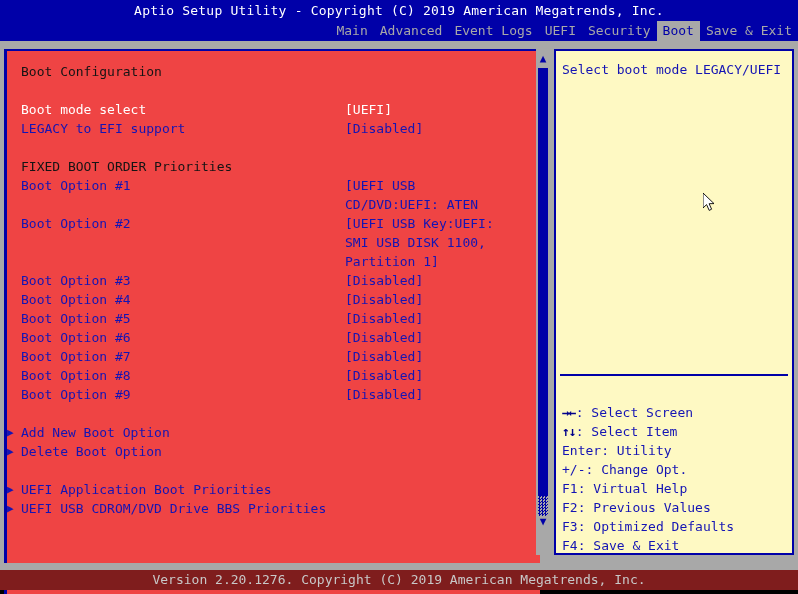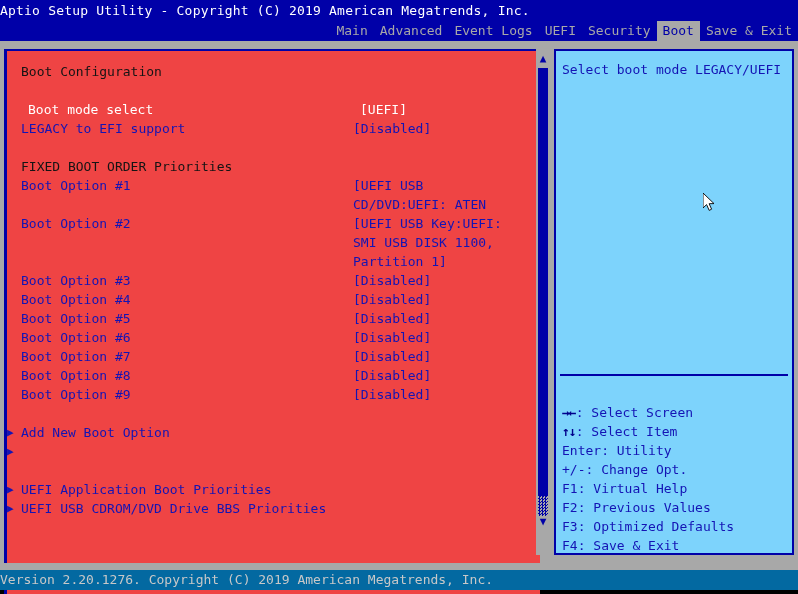--- a/index.html
+++ b/index.html
@@ -20,20 +20,21 @@
     -webkit-font-smoothing: none;
   }
 
   
   #title-bar {
     position: absolute;
     left: 0; top: 0;
     width: 798px; height: 21px;
     background: #0000A8;
     color: #FFFFFF;
+    text-align: center;
     line-height: 21px;
     letter-spacing: 0.2px;
     white-space: pre;
   }
 
   
   #menu-bar {
     position: absolute;
     left: 0; top: 21px;
     width: 798px; height: 20px;
@@ -104,25 +105,25 @@
     height: 19px;
     line-height: 19px;
     white-space: pre;
   }
   .row .label {
     position: absolute;
     left: 0; top: 0;
   }
   .row .value {
     position: absolute;
-    left: 332px; top: 0;
+    left: 324px; top: 0;
   }
   .c-blue   { color: #1414B4; }
   .c-black  { color: #141414; }
-  .c-white  { color: #FFFFFF; margin-left: 7px; }
+  .c-white  { color: #FFFFFF; }
   .arrow-bullet {
     position: absolute;
     left: -14px; top: 0;
     color: #1414B4;
     font-size: 11px;
   }
   .spacer { height: 19px; }
 
   
   #scrollbar {
@@ -157,21 +158,21 @@
       0 0 / 3px 3px;
   }
 
   
   #right-panel {
     position: absolute;
     left: 554px; top: 2px;
     width: 240px; height: 506px;
     border: 2px solid #0000A8;
     box-sizing: border-box;
-    background: #7dd3fc;
+    background: #fef9c3;
   }
   #help-text {
     position: absolute;
     left: 6px; top: 9px;
     width: 228px;
     color: #1414B4;
     line-height: 19px;
     white-space: pre-wrap;
   }
   #right-divider {
@@ -204,23 +205,23 @@
     left: 703px; top: 146px;
     width: 14px; height: 20px;
     pointer-events: none;
   }
 
   
   #footer {
     position: absolute;
     left: 0; top: 570px;
     width: 798px; height: 20px;
-    background: #0369a1;
+    background: #7f1d1d;
     color: #C8C8C8;
-    text-align: left;
+    text-align: center;
     line-height: 20px;
     white-space: pre;
   }
 </style>
 </head>
 <body>
 
 <div id="screen">
 
   <div id="title-bar">Aptio Setup Utility - Copyright (C) 2019 American Megatrends, Inc.</div>
@@ -254,21 +255,21 @@
           <div class="row"><span class="value c-blue">Partition 1]</span></div>
           <div class="row"><span class="label c-blue">Boot Option #3</span><span class="value c-blue">[Disabled]</span></div>
           <div class="row"><span class="label c-blue">Boot Option #4</span><span class="value c-blue">[Disabled]</span></div>
           <div class="row"><span class="label c-blue">Boot Option #5</span><span class="value c-blue">[Disabled]</span></div>
           <div class="row"><span class="label c-blue">Boot Option #6</span><span class="value c-blue">[Disabled]</span></div>
           <div class="row"><span class="label c-blue">Boot Option #7</span><span class="value c-blue">[Disabled]</span></div>
           <div class="row"><span class="label c-blue">Boot Option #8</span><span class="value c-blue">[Disabled]</span></div>
           <div class="row"><span class="label c-blue">Boot Option #9</span><span class="value c-blue">[Disabled]</span></div>
           <div class="spacer"></div>
           <div class="row"><span class="arrow-bullet">▶</span><span class="label c-blue">Add New Boot Option</span></div>
-          <div class="row"><span class="arrow-bullet">▶</span></div>
+          <div class="row"><span class="arrow-bullet">▶</span><span class="label c-blue">Delete Boot Option</span></div>
           <div class="spacer"></div>
           <div class="row"><span class="arrow-bullet">▶</span><span class="label c-blue">UEFI Application Boot Priorities</span></div>
           <div class="row"><span class="arrow-bullet">▶</span><span class="label c-blue">UEFI USB CDROM/DVD Drive BBS Priorities</span></div>
         </div>
     </div>
 
     <div id="scrollbar">
       <div id="sb-up">▲</div>
       <div id="sb-thumb"></div>
       <div id="sb-track"></div>

